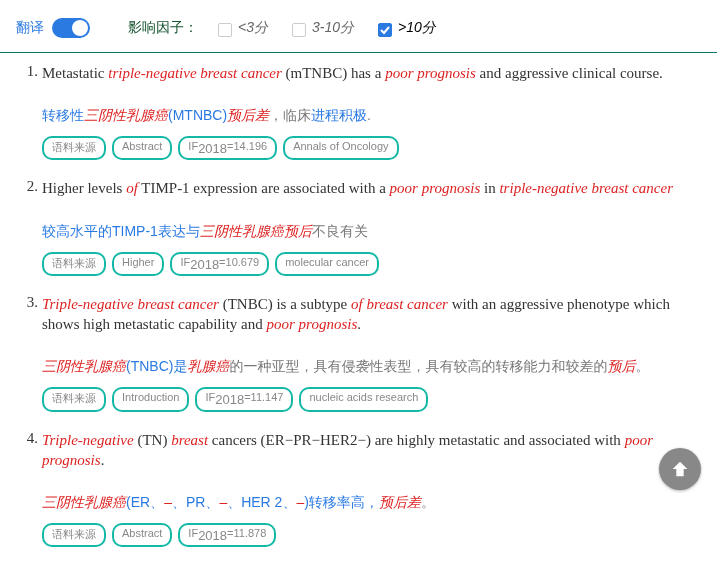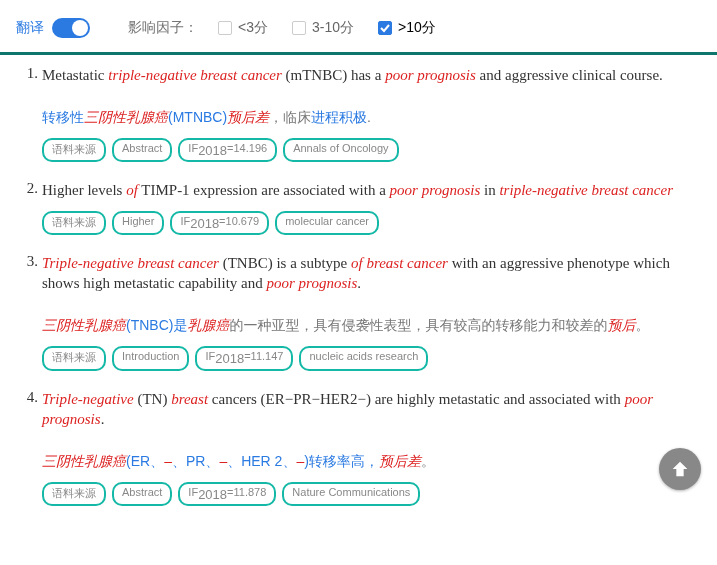--- a/index.html
+++ b/index.html
@@ -9,36 +9,36 @@
     color: #333;
     background: #fff;
     width: 717px;
     padding: 10px 0;
     position: relative;
   }
   .header {
     display: flex;
     align-items: center;
     padding: 8px 16px 14px 16px;
-    border-bottom: 3px solid #0f766e;
+    border-bottom: 1px solid #0f766e;
     font-family: "Microsoft YaHei", Arial, sans-serif;
     font-size: 14px;
   }
   .header-label { color: #2a7ae2; margin-right: 8px; }
   .toggle {
     width: 38px; height: 20px; border-radius: 10px;
     background: #2a7ae2; position: relative; margin-right: 38px;
     cursor: pointer;
   }
   .toggle::after {
     content: ""; position: absolute; right: 2px; top: 2px;
     width: 16px; height: 16px; border-radius: 50%; background: #fff;
   }
-  .filter-label { color: #737373; margin-right: 20px; }
-  .checkbox-wrap { display: flex; align-items: center; margin-right: 24px; color: #666; cursor: pointer; }
+  .filter-label { color: #14532d; margin-right: 20px; }
+  .checkbox-wrap { display: flex; align-items: flex-end; margin-right: 24px; color: #666; cursor: pointer; font-style: italic; }
   .checkbox {
     width: 14px; height: 14px; border: 1px solid #ccc; border-radius: 2px;
     margin-right: 6px; display: inline-flex; align-items: center; justify-content: center;
   }
   .checkbox.checked { background: #2a7ae2; border-color: #2a7ae2; }
   .checkbox.checked svg { display: block; }
   .checkbox svg { display: none; width: 10px; height: 10px; }
   .checked-text { color: #000000; }
   .results { padding: 10px 20px 4px 20px; }
   .item { margin-bottom: 18px; }
@@ -108,20 +108,21 @@
             <span class="tag">Annals of Oncology</span>
           </div>
         </div>
       </div>
     </div>
     <div class="item">
       <div class="item-row">
         <div class="num">2.</div>
         <div class="content">
           <div class="en-line"><span>Higher levels </span><span class="hl">of</span><span> TIMP-1 expression are associated with a </span><span class="hl">poor prognosis</span><span> in </span><span class="hl">triple-negative breast cancer</span></div>
+          <div class="cn-line"><span>较高水平的TIMP-1表达与</span><span class="hl">三阴性乳腺癌预后</span><span class="gray">不良有关</span></div>
           <div class="tags">
             <span class="tag">语料来源</span>
             <span class="tag">Higher</span>
             <span class="tag">IF<sub>2018</sub>=10.679</span>
             <span class="tag">molecular cancer</span>
           </div>
         </div>
       </div>
     </div>
     <div class="item">
@@ -142,21 +143,20 @@
     <div class="item">
       <div class="item-row">
         <div class="num">4.</div>
         <div class="content">
           <div class="en-line"><span class="hl">Triple-negative</span><span> (TN) </span><span class="hl">breast</span><span> cancers (ER−PR−HER2−) are highly metastatic and associated with </span><span class="hl">poor prognosis</span><span>.</span></div>
           <div class="cn-line"><span class="hl">三阴性乳腺癌</span><span>(ER、</span><span class="hl">–</span><span>、PR、</span><span class="hl">–</span><span>、HER 2、</span><span class="hl">–</span><span>)转移率高，</span><span class="hl">预后差</span><span class="gray">。</span></div>
           <div class="tags">
             <span class="tag">语料来源</span>
             <span class="tag">Abstract</span>
             <span class="tag">IF<sub>2018</sub>=11.878</span>
-            <span class="tag">Nature Communications</span>
           </div>
         </div>
       </div>
     </div>
   </div>
 
 <div class="scroll-top">
   <svg viewBox="0 0 24 24">
     <path d="M12 4 L4 12 L8 12 L8 20 L16 20 L16 12 L20 12 Z" fill="#fff"></path>
   </svg>

